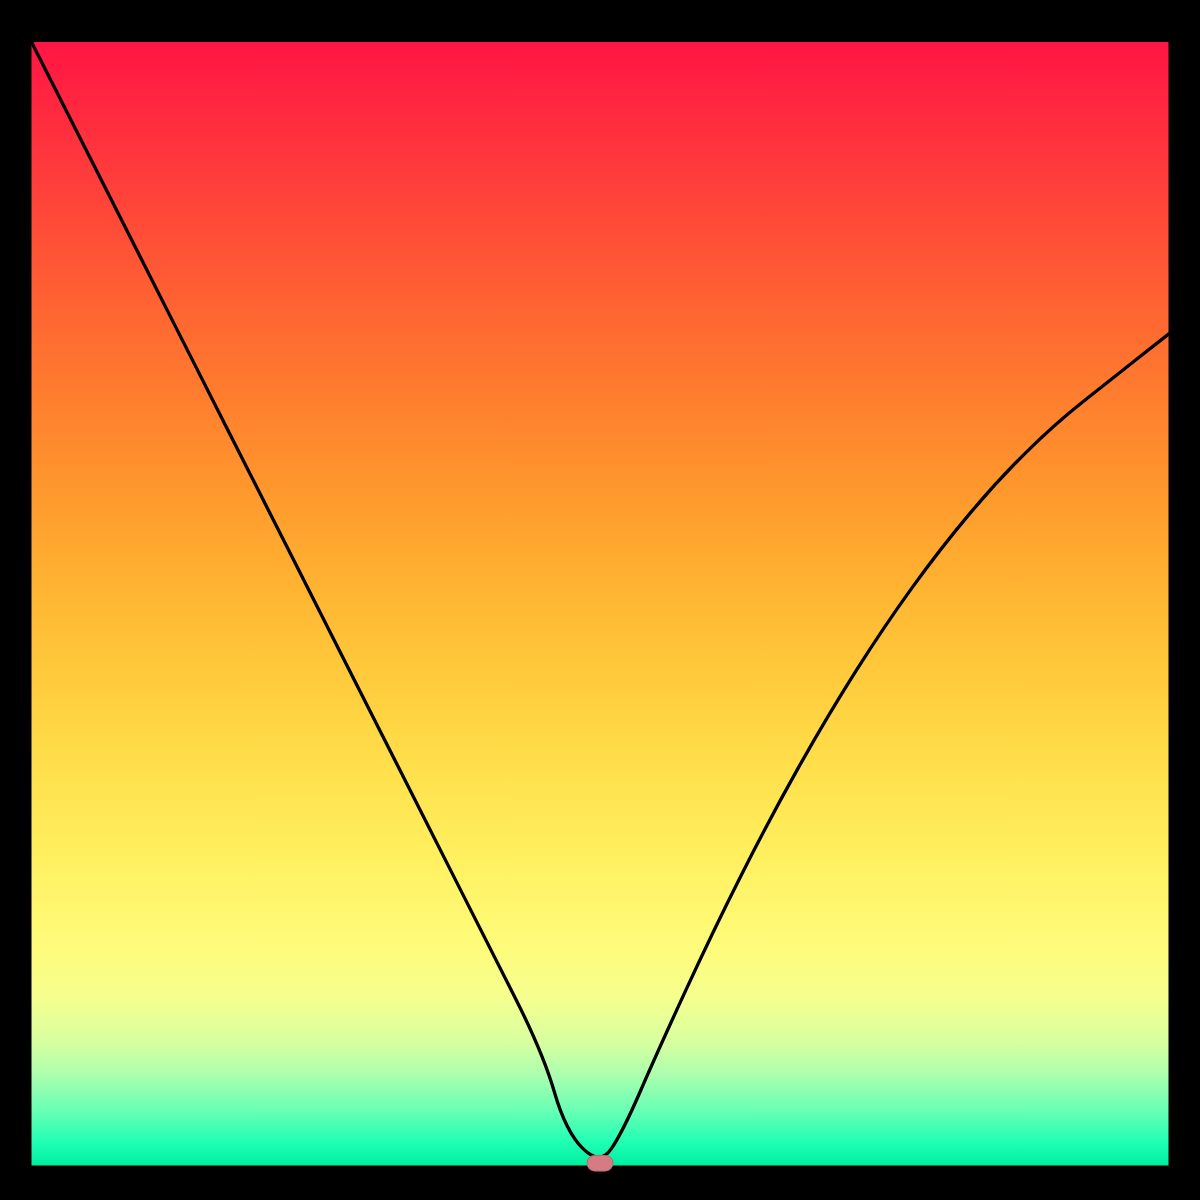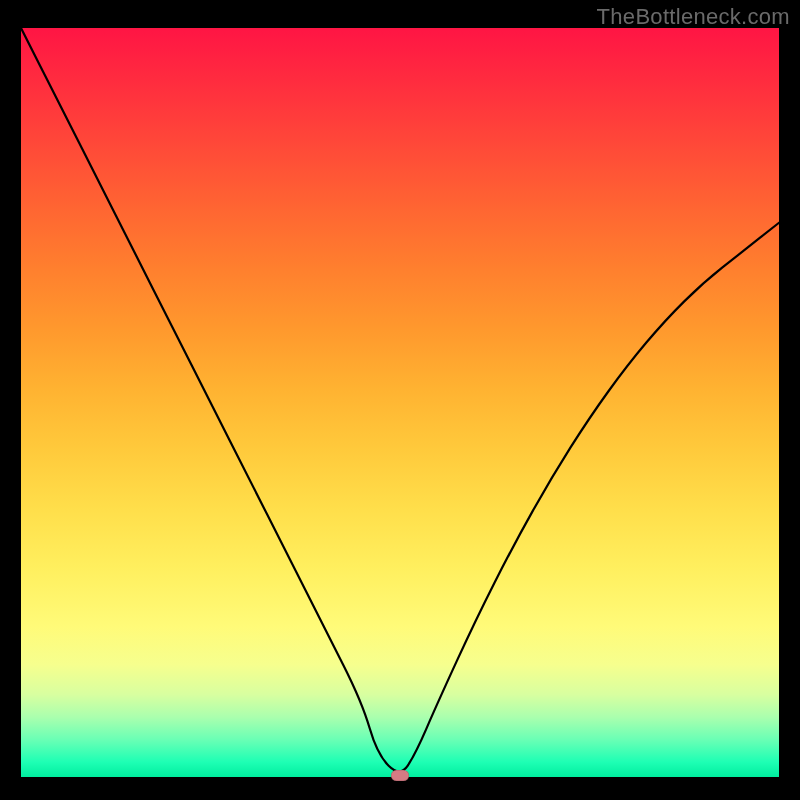--- a/index.html
+++ b/index.html
@@ -67,21 +67,20 @@
     height: 11px;
     border-radius: 6px;
     background: #d57b84;
     box-shadow: 0 0 0 0.5px rgba(0,0,0,0.2) inset;
   }
 </style>
 </head>
 <body>
 
 <div class="container">
-  <div class="watermark">TheBottleneck.com</div>
 
   <div class="plot-area">
     <svg class="curve" viewBox="0 0 758 749" preserveAspectRatio="none">
       <path id="curve-path" d="M 0 0 Q 0 0 18.95 37.44999999999999 Q 37.9 74.89999999999998 56.849999999999994 112.34999999999997 Q 75.8 149.79999999999995 94.75 187.25 Q 113.7 224.70000000000005 132.65 262.15000000000003 Q 151.6 299.6 170.55 337.05 Q 189.5 374.5 208.45 411.95 Q 227.4 449.4 246.35000000000002 486.84999999999997 Q 265.3 524.3 284.25 561.75 Q 303.2 599.2 322.15 636.6500000000001 Q 341.1 674.1 348.68 700.315 Q 356.26 726.53 367.63 737.765 Q 379 749 386.58000000000004 737.765 Q 394.16 726.53 405.53000000000003 700.315 Q 416.90000000000003 674.1 435.85 632.905 Q 454.8 591.71 473.75 554.26 Q 492.7 516.81 511.65 483.10499999999996 Q 530.6 449.4 549.55 419.44 Q 568.5 389.48 587.45 363.265 Q 606.4 337.04999999999995 625.3499999999999 314.58 Q 644.3 292.11 663.25 273.385 Q 682.2 254.65999999999997 701.1500000000001 239.68 Q 720.1 224.70000000000005 739.05 209.72000000000003 T 758 194.74" fill="none" stroke="#000" stroke-width="2.2" stroke-linecap="round"></path>
     </svg>
     <div id="marker" class="marker" style="left: 370px; top: 742px; background: rgb(213, 123, 132);"></div>
   </div>
 </div>
 
 </body></html>

